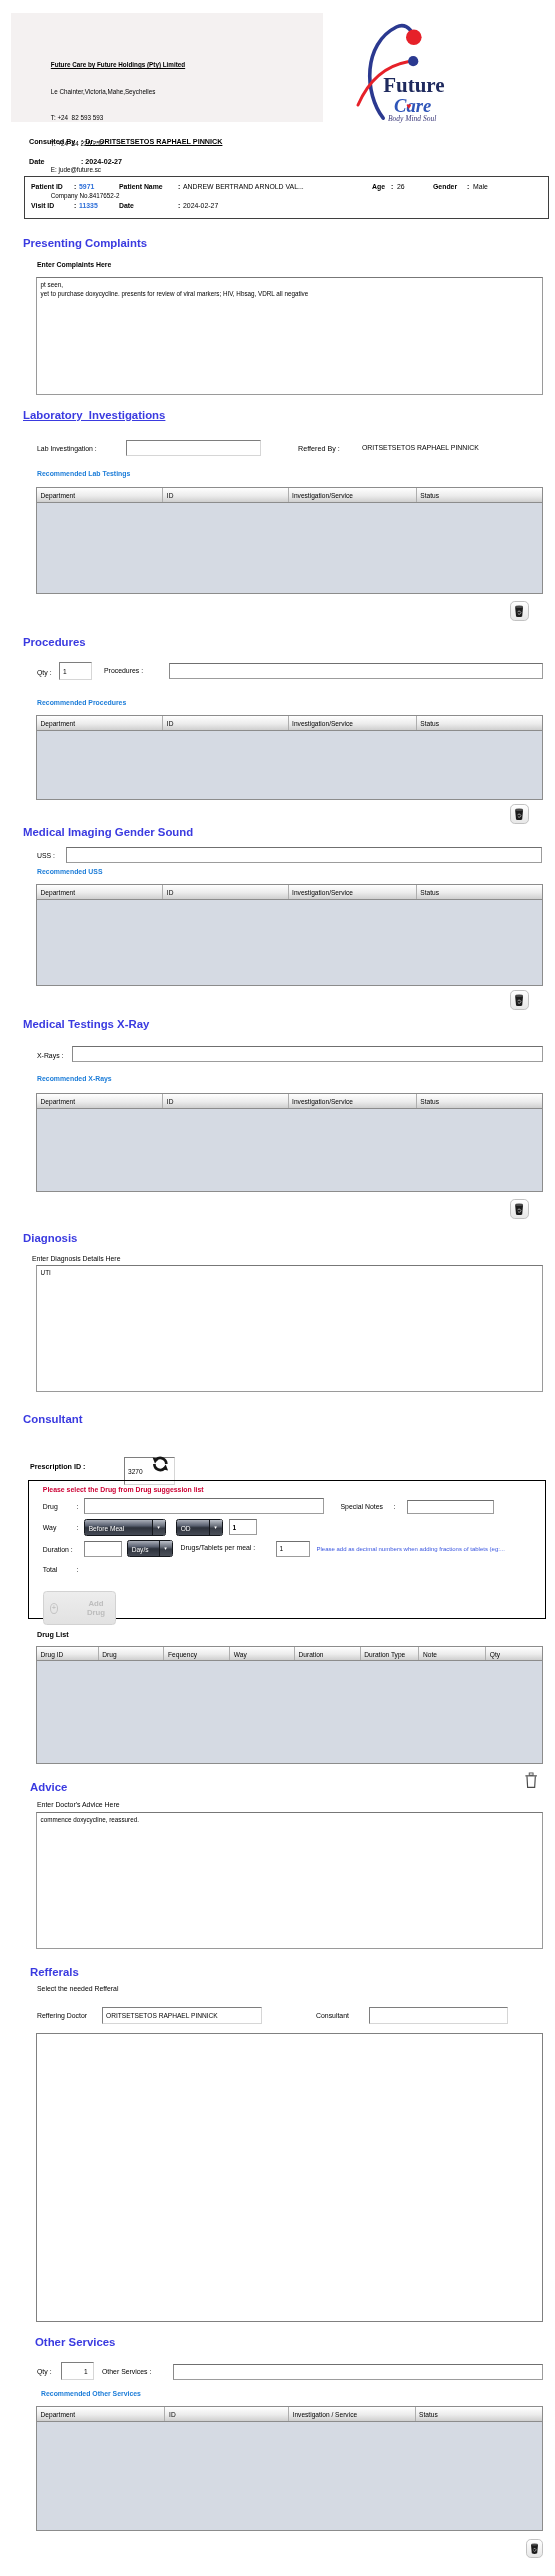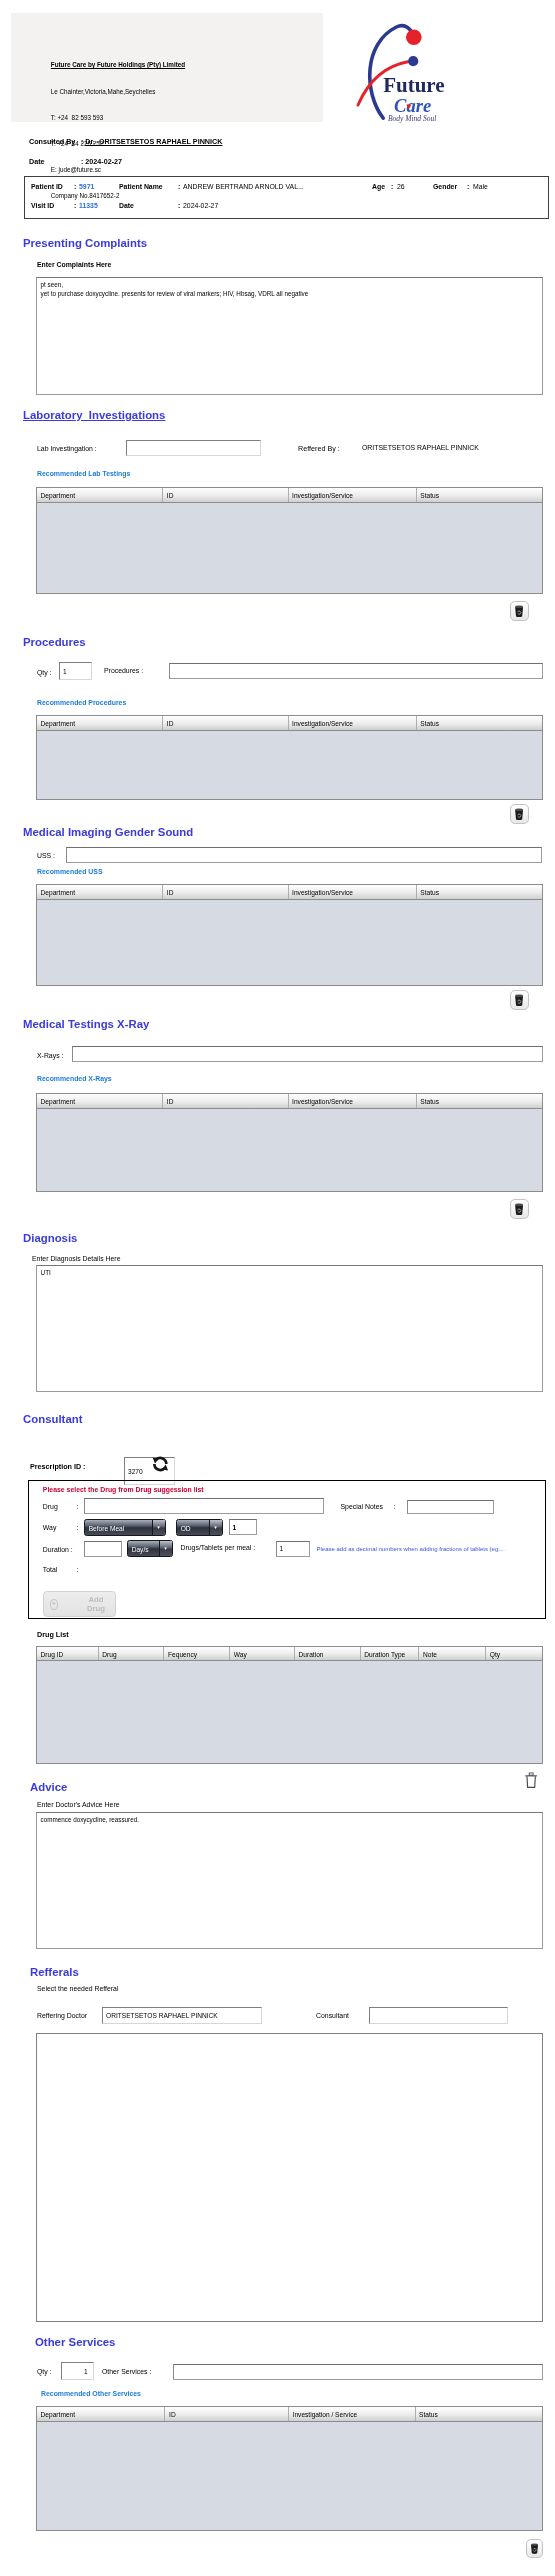--- a/index.html
+++ b/index.html
@@ -239,21 +239,21 @@
       <span class="a">▼</span>
     </div>
     <span class="abs lbl" style="left:152px;top:63px;">Drugs/Tablets per meal :</span>
     <input class="abs inp" style="left: 247px; top: 60px; width: 34px; height: 15.5px;" value="1">
     <div class="abs note-blue" style="left:288px;top:65px;width:226px;">Please add as decimal numbers when adding fractions of tablets (eg:...</div>
 
     <span class="abs lbl" style="left:14.3px;top:85px;">Total</span>
     <span class="abs lbl" style="left:48px;top:85px;">:</span>
     <span class="abs lbl" style="left:55px;top:85px;"></span>
 
-    <button class="abs addbtn" style="left:14.3px;top:110px;width:73px;height:26px;gap:25px;">
+    <button class="abs addbtn" style="left:14.3px;top:110px;width:73px;height:34px;gap:25px;">
       <span class="plus">+</span>
       <span>Add Drug</span>
     </button>
   </div>
 
   <div class="abs lbl b" style="left:37px;top:1630px;font-size:7.2px;">Drug List</div>
   <div class="abs listtable" style="left:36px;top:1646px;width:507px;height:118px;">
     <div class="lt-head" style="height:14.3px;">
       <div class="lt-th" style="width:62px;">Drug ID</div>
       <div class="lt-th" style="width:66px;">Drug</div>

